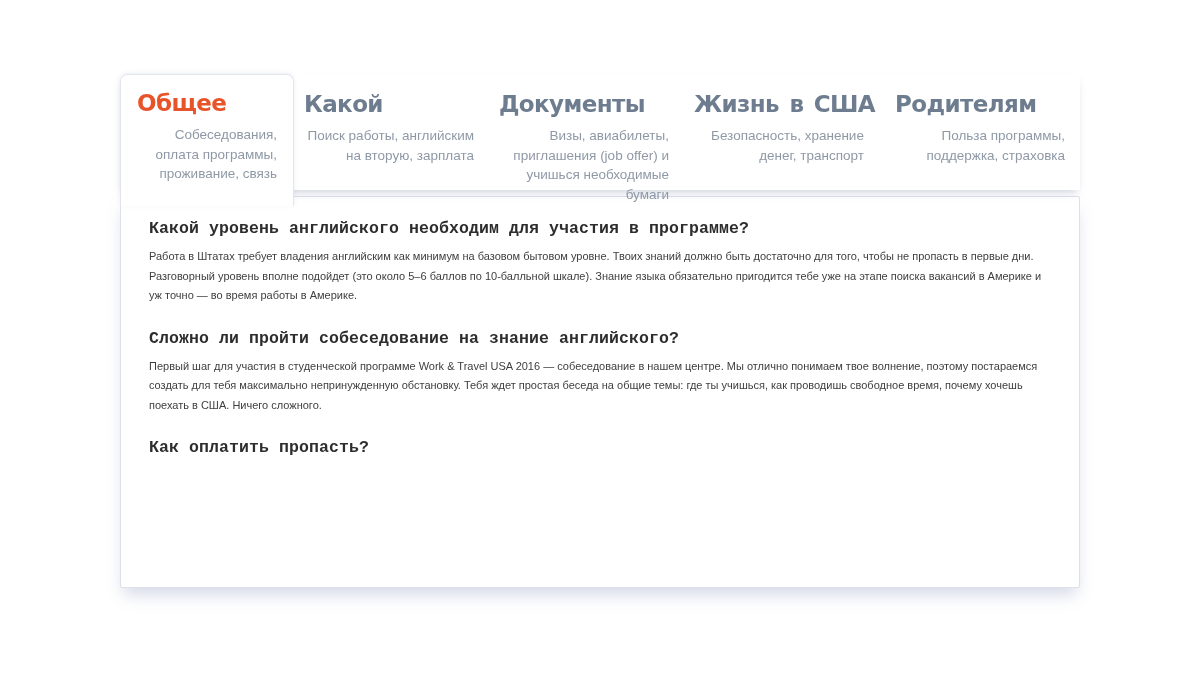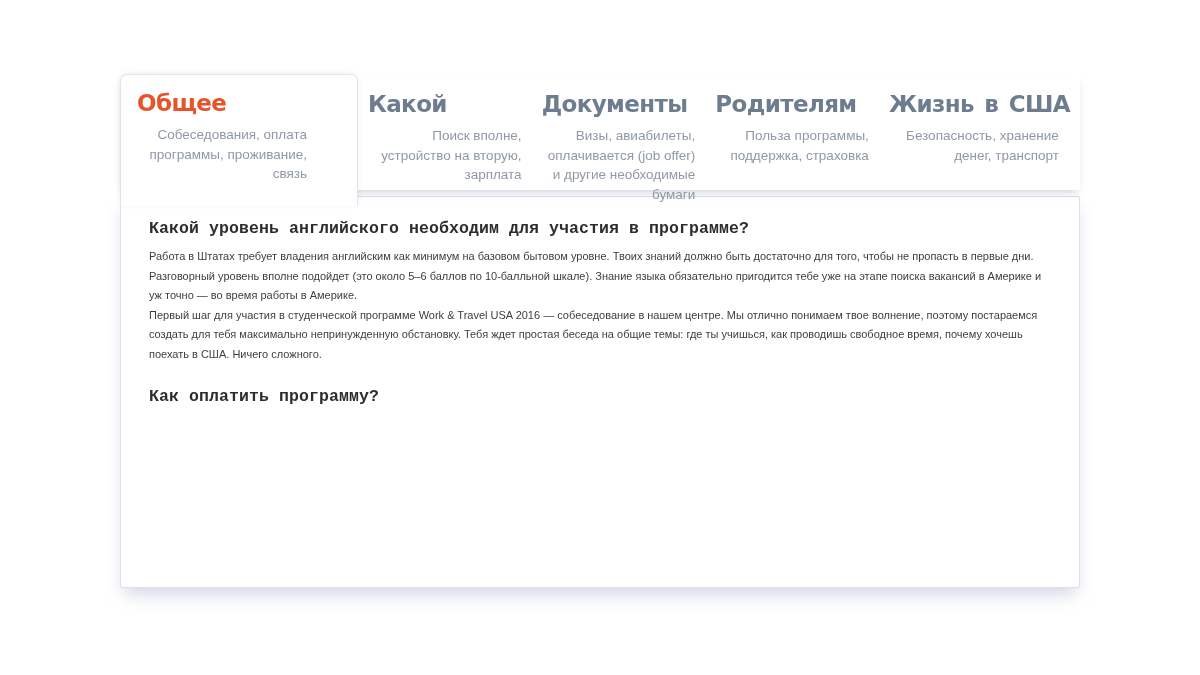--- a/index.html
+++ b/index.html
@@ -34,21 +34,21 @@
     z-index: 2;
     box-shadow: 0 5px 8px -3px rgba(115, 125, 160, 0.35);
   }
   .tab {
     flex: 1;
     padding: 18px 10px 0 10px;
     cursor: pointer;
   }
   .tab.active {
     flex: none;
-    width: 238px;
+    width: 174px;
     height: 132px;            
     padding: 16px 16px 0 16px;
     background: #ffffff;
     border: 1px solid #e3e5ee;
     border-bottom: none;
     border-radius: 7px 7px 0 0;
     position: relative;
     z-index: 3;
     box-shadow: 0 -1px 5px rgba(130, 140, 170, 0.12);
   }
@@ -110,50 +110,51 @@
 
   <div class="tabs">
 
     <div class="tab active">
       <div class="tab-title">Общее</div>
       <div class="tab-desc">Собеседования, оплата программы, проживание, связь</div>
     </div>
 
     <div class="tab">
       <div class="tab-title">Какой</div>
-      <div class="tab-desc">Поиск вполне, устройство на вторую, зарплата</div>
+      <div class="tab-desc">Поиск работы, английским на вторую, зарплата</div>
     </div>
 
     <div class="tab">
       <div class="tab-title">Документы</div>
-      <div class="tab-desc">Визы, авиабилеты, оплачивается (job offer) и другие необходимые бумаги</div>
+      <div class="tab-desc">Визы, авиабилеты, приглашения (job offer) и учишься необходимые бумаги</div>
+    </div>
+
+    <div class="tab">
+      <div class="tab-title">Жизнь в США</div>
+      <div class="tab-desc">Безопасность, хранение денег, транспорт</div>
     </div>
 
     <div class="tab">
       <div class="tab-title">Родителям</div>
       <div class="tab-desc">Польза программы, поддержка, страховка</div>
-    </div>
-
-    <div class="tab">
-      <div class="tab-title">Жизнь в США</div>
-      <div class="tab-desc">Безопасность, хранение денег, транспорт</div>
     </div>
 
   </div>
 
   <div class="panel">
 
     <section class="qa">
       <h3>Какой уровень английского необходим для участия в программе?</h3>
       <p>Работа в Штатах требует владения английским как минимум на базовом бытовом уровне. Твоих знаний должно быть достаточно для того, чтобы не пропасть в первые дни. Разговорный уровень вполне подойдет (это около 5–6 баллов по 10-балльной шкале). Знание языка обязательно пригодится тебе уже на этапе поиска вакансий в Америке и уж точно — во время работы в Америке.</p>
     </section>
 
     <section class="qa">
+      <h3>Сложно ли пройти собеседование на знание английского?</h3>
       <p>Первый шаг для участия в студенческой программе Work &amp; Travel USA 2016 — собеседование в нашем центре. Мы отлично понимаем твое волнение, поэтому постараемся создать для тебя максимально непринужденную обстановку. Тебя ждет простая беседа на общие темы: где ты учишься, как проводишь свободное время, почему хочешь поехать в США. Ничего сложного.</p>
     </section>
 
     <section class="qa">
-      <h3>Как оплатить программу?</h3>
+      <h3>Как оплатить пропасть?</h3>
     </section>
 
   </div>
 
 </div>
 
 </body></html>

